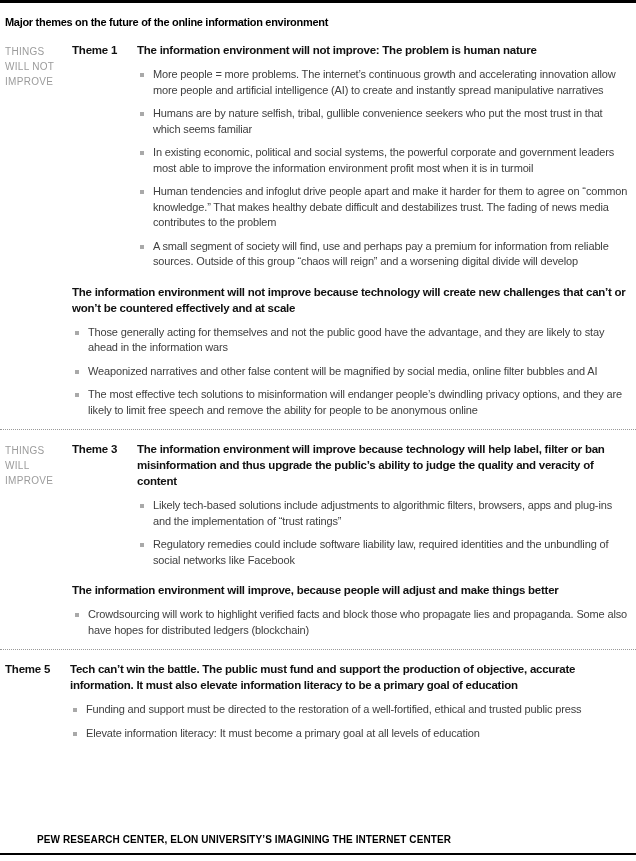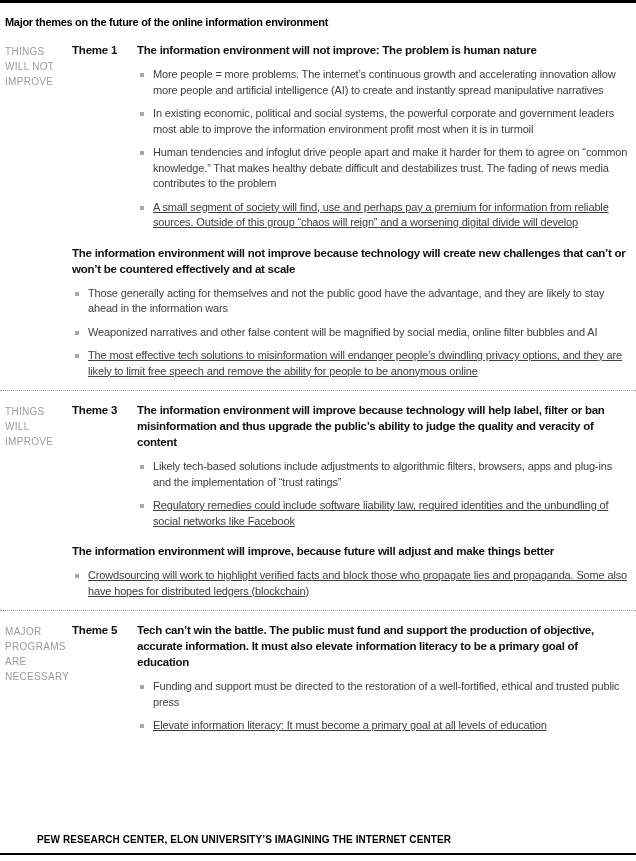--- a/index.html
+++ b/index.html
@@ -37,21 +37,21 @@
     font-weight: bold; font-size: 11.5px; color: #111;
     line-height: 16px; letter-spacing: -0.25px;
     margin: 0 0 9px 0;
   }
   ul.bullets { list-style: none; margin: 0; padding: 0; }
   li.bullet {
     display: flex; margin-bottom: 8px;
     font-size: 11px; line-height: 15.5px;
     letter-spacing: -0.15px; color: #404040;
   }
-  li.bullet:last-child { margin-bottom: 0; text-decoration: underline; }
+  li.bullet:last-child { margin-bottom: 0; }
   .bullet-mark {
     flex: 0 0 4px; width: 4px; height: 4px;
     background: #a9a9a9; margin: 6px 9px 0 3px;
   }
   .dotted-divider {
     border: none; border-top: 1px dotted #999;
     margin: 11px -8px 11px -5px;
   }
   .footer-area { flex: 0 0 auto; padding: 0 8px 6px 5px; }
   .footer-text {
@@ -73,20 +73,24 @@
     <div class="side-label">THINGS WILL NOT IMPROVE</div>
     <div class="sec-body">
       <div class="theme">
         <div class="theme-label">Theme 1</div>
         <div class="theme-body">
           <p class="theme-heading">The information environment will not improve: The problem is human nature</p>
           <ul class="bullets">
             <li class="bullet">
                 <span class="bullet-mark"></span>
                 <span>More people = more problems. The internet’s continuous growth and accelerating innovation allow more people and artificial intelligence (AI) to create and instantly spread manipulative narratives</span>
+              </li>
+            <li class="bullet">
+                <span class="bullet-mark"></span>
+                <span>Humans are by nature selfish, tribal, gullible convenience seekers who put the most trust in that which seems familiar</span>
               </li>
             <li class="bullet">
                 <span class="bullet-mark"></span>
                 <span>In existing economic, political and social systems, the powerful corporate and government leaders most able to improve the information environment profit most when it is in turmoil</span>
               </li>
             <li class="bullet">
                 <span class="bullet-mark"></span>
                 <span>Human tendencies and infoglut drive people apart and make it harder for them to agree on “common knowledge.” That makes healthy debate difficult and destabilizes trust. The fading of news media contributes to the problem</span>
               </li>
             <li class="bullet">
@@ -134,36 +138,35 @@
               </li>
             <li class="bullet">
                 <span class="bullet-mark"></span>
                 <span>Regulatory remedies could include software liability law, required identities and the unbundling of social networks like Facebook</span>
               </li>
           </ul>
         </div>
       </div>
       <div class="theme">
         <div class="theme-body">
-          <p class="theme-heading">The information environment will improve, because future will adjust and make things better</p>
+          <p class="theme-heading">The information environment will improve, because people will adjust and make things better</p>
           <ul class="bullets">
             <li class="bullet">
                 <span class="bullet-mark"></span>
                 <span>Crowdsourcing will work to highlight verified facts and block those who propagate lies and propaganda. Some also have hopes for distributed ledgers (blockchain)</span>
               </li>
           </ul>
         </div>
       </div>
     </div>
   </div>
 
   <hr class="dotted-divider">
 
   <div class="section">
-    <div class="side-label">MAJOR PROGRAMS ARE NECESSARY</div>
     <div class="sec-body">
       <div class="theme">
         <div class="theme-label">Theme 5</div>
         <div class="theme-body">
           <p class="theme-heading">Tech can’t win the battle. The public must fund and support the production of objective, accurate information. It must also elevate information literacy to be a primary goal of education</p>
           <ul class="bullets">
             <li class="bullet">
                 <span class="bullet-mark"></span>
                 <span>Funding and support must be directed to the restoration of a well-fortified, ethical and trusted public press</span>
               </li>

